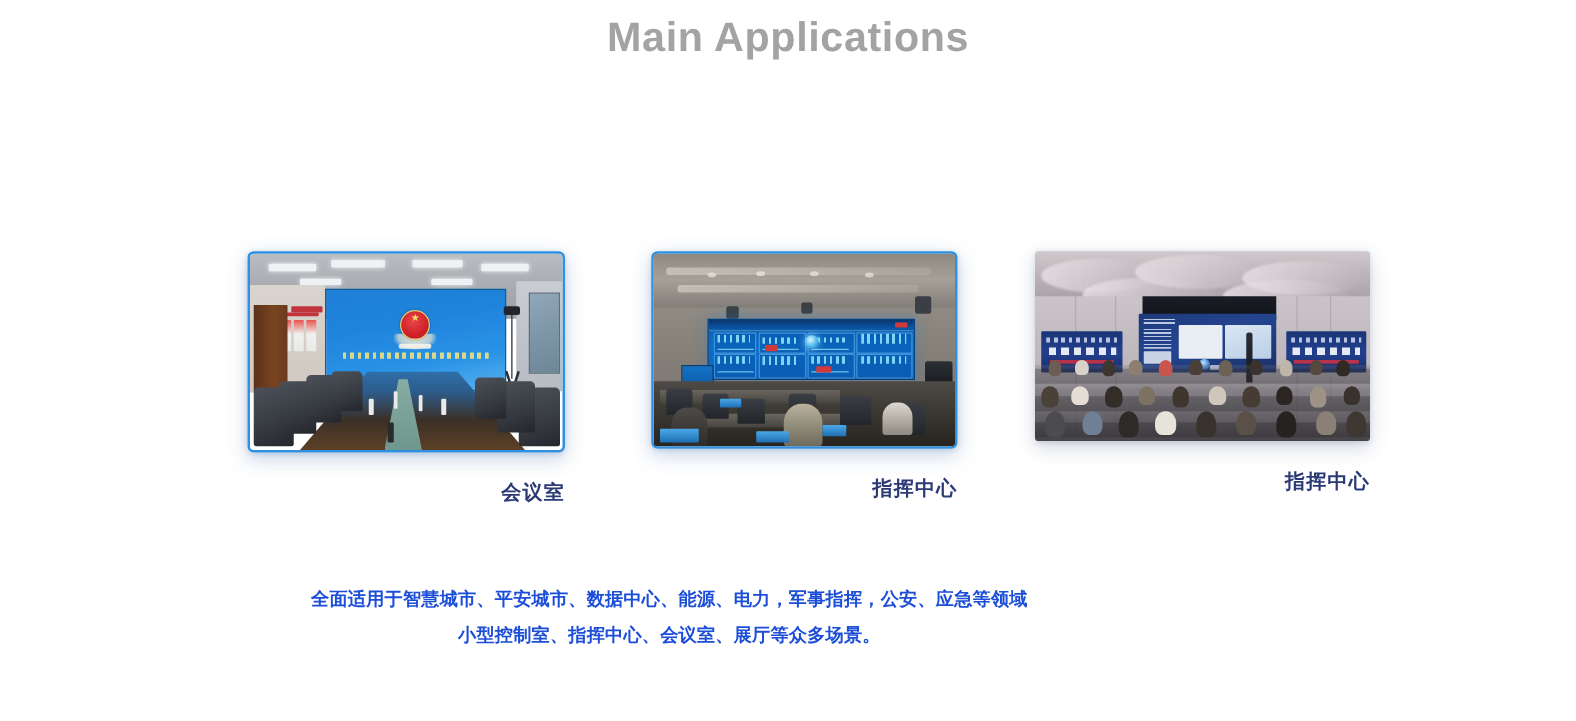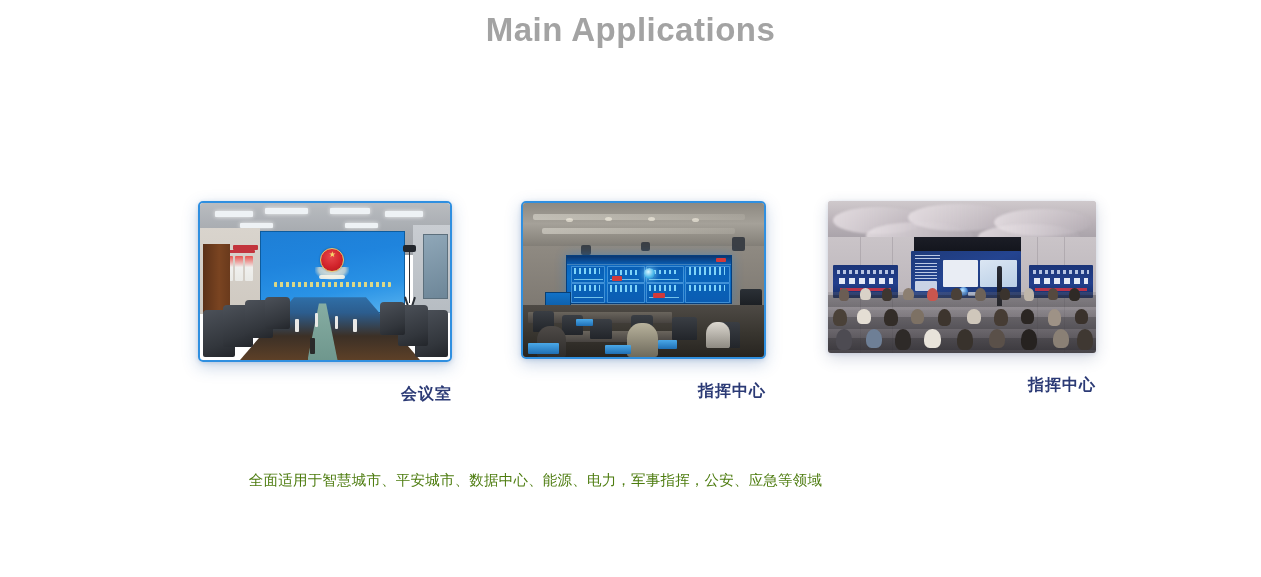--- a/index.html
+++ b/index.html
@@ -95,23 +95,23 @@
   .cap-2 { width: 245px; }
   .cap-3 { width: 268px; }
 
   
   .footer-text {
     position: absolute;
     top: 466px;
     left: 0;
     width: 1071px;
     text-align: center;
-    color: #4d7c0f;
+    color: #1d4ed8;
     font-size: 14.5px;
-    font-weight: normal;
+    font-weight: bold;
     line-height: 29px;
     letter-spacing: 0.2px;
     font-family: "DejaVu Sans", "Liberation Sans", sans-serif;
   }
 
   
   .p1-ceiling {
     position: absolute; left: 0; top: 0; width: 100%; height: 33%;
     background: linear-gradient(180deg, #b9bcc0 0%, #a7abb0 55%, #9ea2a7 100%);
   }
@@ -618,13 +618,14 @@
         <div class="p3-head" style="left:84%;bottom:3%;width:6%;height:13%;background:#8a8075;"></div>
         <div class="p3-head" style="left:93%;bottom:2%;width:6%;height:14%;background:#3f3832;"></div>
       </div>
     </div>
     <div class="caption cap-3">指挥中心</div>
   </div>
 </div>
 
 <div class="footer-text">
   <div>全面适用于智慧城市、平安城市、数据中心、能源、电力，军事指挥，公安、应急等领域</div>
+  <div>小型控制室、指挥中心、会议室、展厅等众多场景。</div>
 </div>
 
 </body></html>

